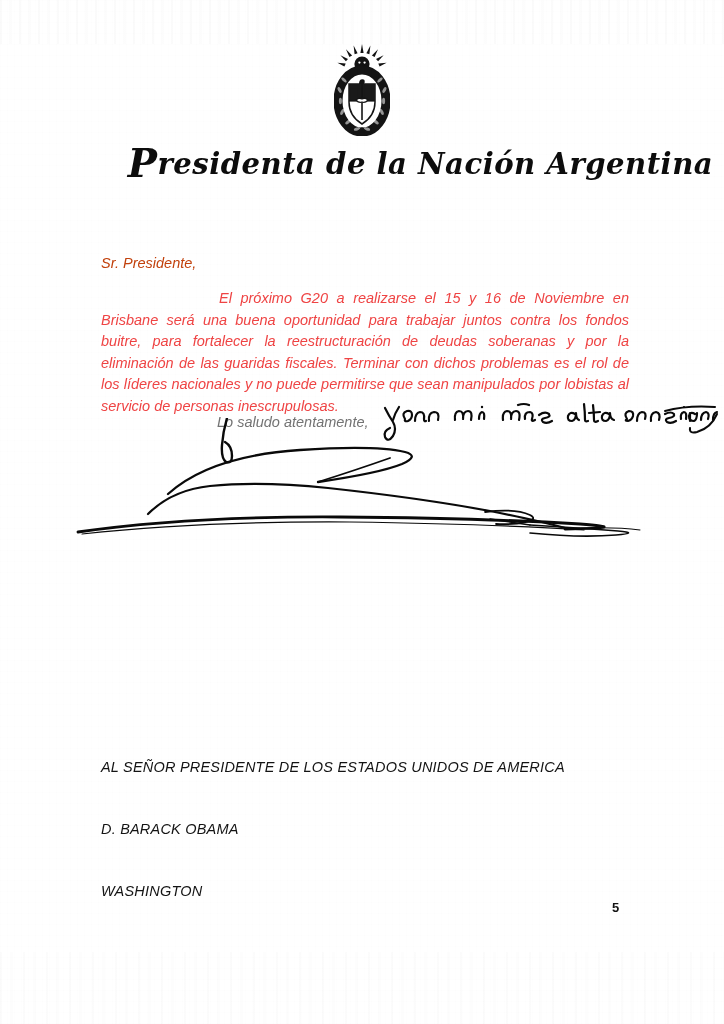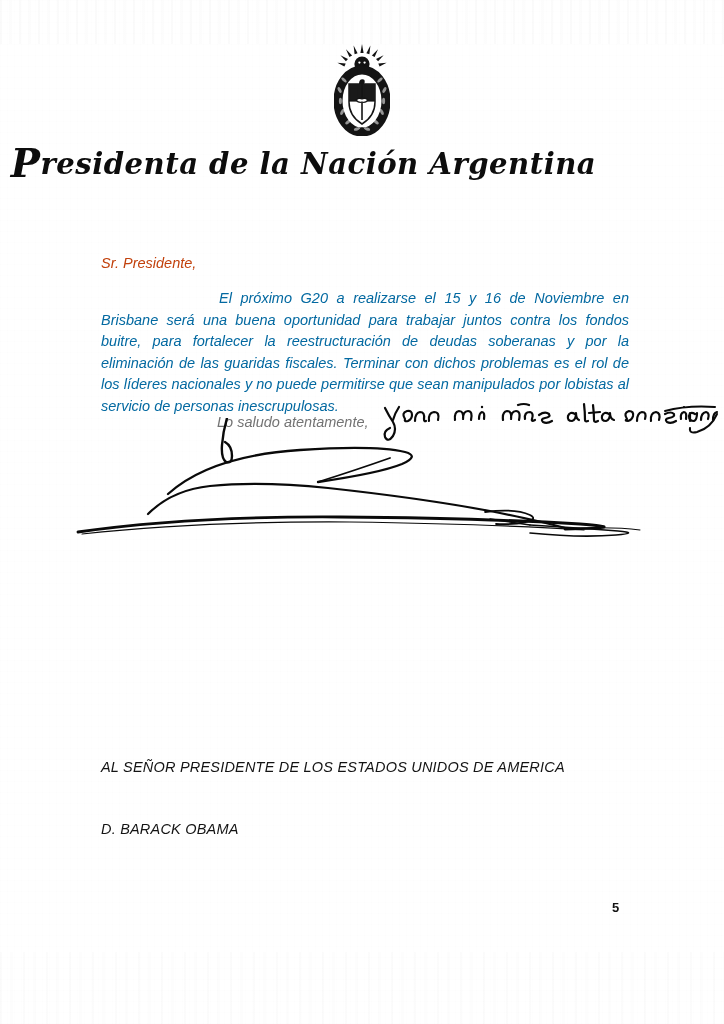--- a/index.html
+++ b/index.html
@@ -43,21 +43,21 @@
       rgba(0,0,0,0.03) 0 2px, rgba(0,0,0,0) 2px 10px,
       rgba(0,0,0,0.018) 10px 13px, rgba(0,0,0,0) 13px 23px);
   }
 
   
   .letterhead {
     position: absolute;
     left: 0;
     top: 44px;
     width: 724px;
-    text-align: left;
+    text-align: right;
   }
   .coat-of-arms {
     display: block;
     margin: 0 auto;
     width: 56px;
     height: 92px;
   }
   .letterhead-title {
     margin-top: 10px;
     font-family: "DejaVu Serif", "Liberation Serif", serif;
@@ -87,21 +87,21 @@
   .letter-body {
     position: absolute;
     left: 101px;
     top: 288px;
     width: 528px;
     font-style: italic;
     font-size: 14.5px;
     line-height: 21.5px;
     text-align: justify;
     text-justify: inter-word;
-    color: #0369a1;
+    color: #ef4444;
   }
   .letter-body p {
     margin: 0;
     text-indent: 118px;
   }
 
   
   .closing-row {
     position: absolute;
     left: 217px;
@@ -286,19 +286,20 @@
     <path d="M430 101 L470 107" stroke-width="1.4"></path>
 
     <path d="M470 107 Q520 110 558 113 Q580 115 556 117 Q520 120 470 115" stroke-width="1.6"></path>
     <path d="M505 111 Q550 108 580 112" stroke-width="1.1"></path>
   </g>
 </svg>
 
 <div class="addressee">
   <div>AL SEÑOR PRESIDENTE DE LOS ESTADOS UNIDOS DE AMERICA</div>
   <div>D. BARACK OBAMA</div>
+  <div>WASHINGTON</div>
 </div>
 
 <div class="page-number">5</div>
 
 <div class="scan-noise"></div>
 <div class="scan-noise-top"></div>
 <div class="scan-noise-bottom"></div>
 
 </body></html>

